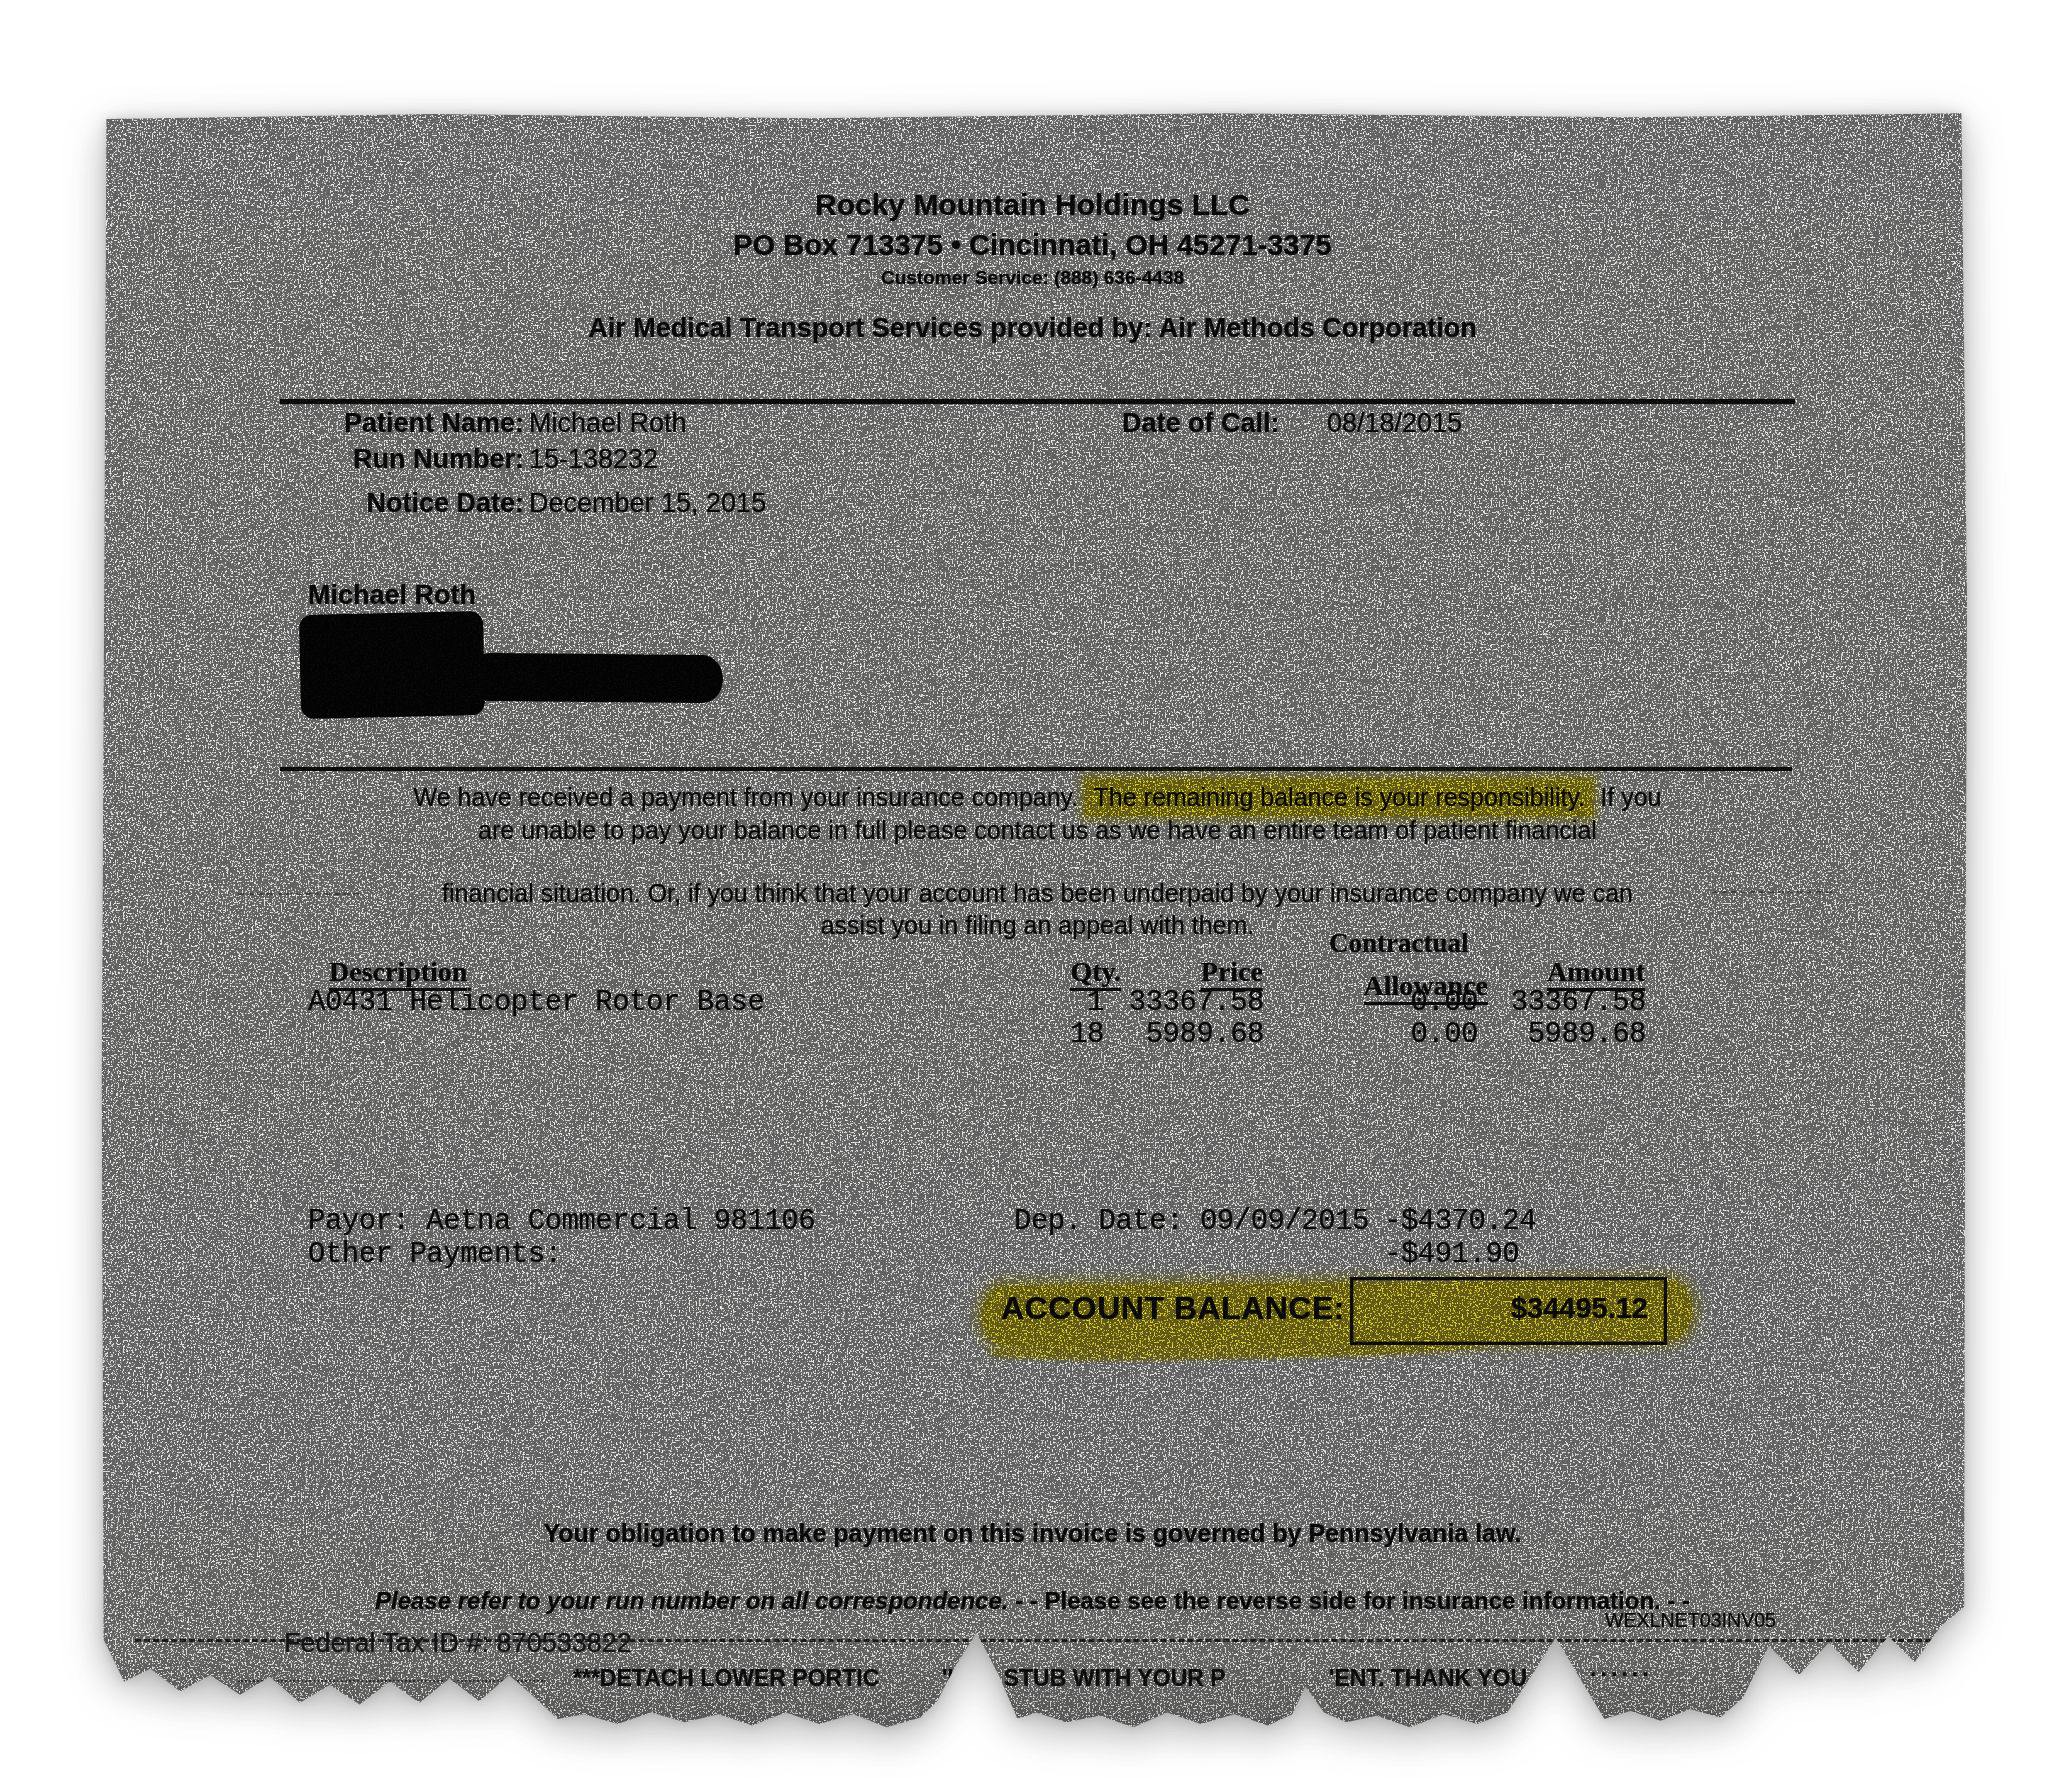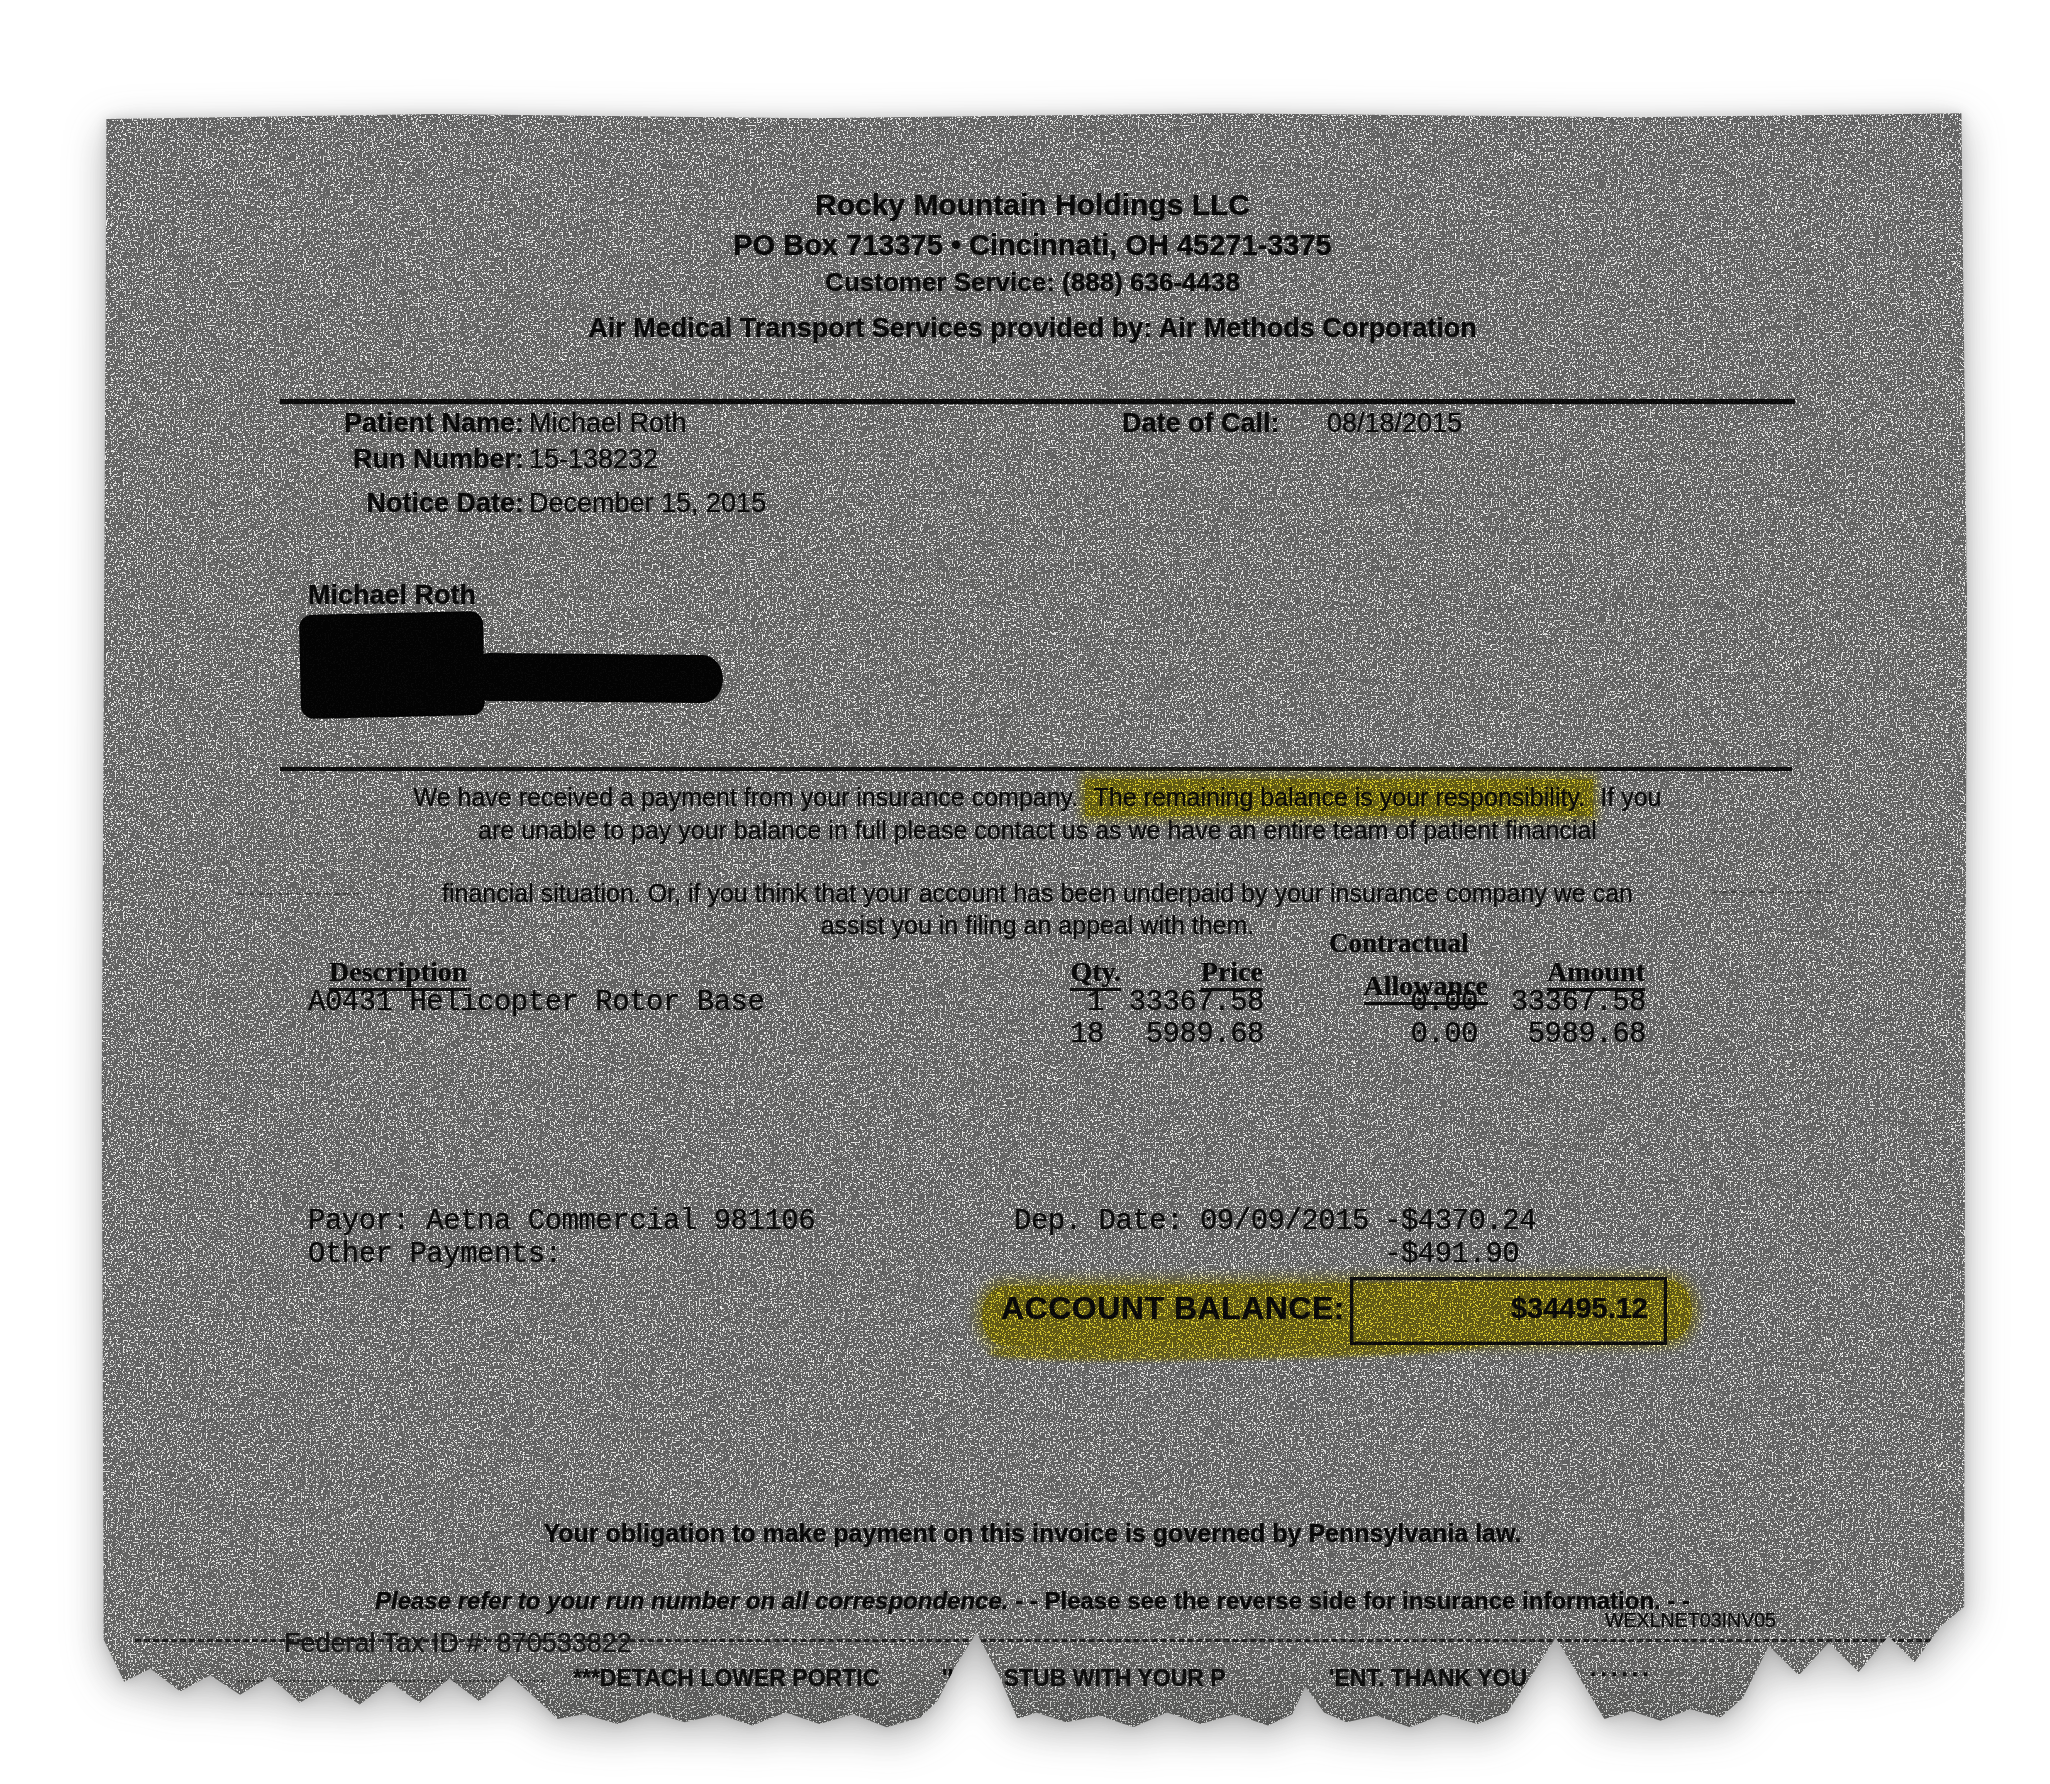--- a/index.html
+++ b/index.html
@@ -36,21 +36,21 @@
   .tear-shade{left:0;right:0;bottom:0;height:89px;
     background:linear-gradient(to bottom,rgba(0,0,0,0) 0%,rgba(110,115,110,.16) 70%,rgba(90,95,92,.24) 100%);}
   .noise{left:0;top:0;width:100%;height:100%;pointer-events:none;}
   .ghost{pointer-events:none;filter:blur(1.2px);opacity:.55;
     background:repeating-linear-gradient(to bottom,rgba(45,45,45,.075) 0 3.7px,rgba(0,0,0,0) 3.7px 37px);}
   .vdots{width:0;border-left:1.9px dotted rgba(40,40,40,.38);opacity:.55;}
 
   
   .h-co{left:0;width:100%;top:78px;text-align:center;font-size:30px;font-weight:bold;}
   .h-addr{left:0;width:100%;top:119px;text-align:center;font-size:29px;font-weight:bold;}
-  .h-cs{left:0;width:100%;top:157px;text-align:center;font-size:26px;font-weight:bold;}
+  .h-cs{left:0;width:100%;top:157px;text-align:center;font-size:19px;font-weight:bold;}
   .h-prov{left:0;width:100%;top:203px;text-align:center;font-size:27px;font-weight:bold;}
 
   .rule{background:#1b1b1b;box-shadow:0 0 0.9px rgba(0,0,0,.6);}
   .rule1{left:182px;top:289px;width:1515px;height:4.7px;}
   .rule2{left:182px;top:657px;width:1512px;height:3.7px;}
 
   
   .pt-lbl{width:244px;left:182px;text-align:right;font-size:27px;font-weight:bold;}
   .pt-val{left:431px;font-size:27px;}
   .doc-lbl{left:1024px;font-size:27px;font-weight:bold;}

